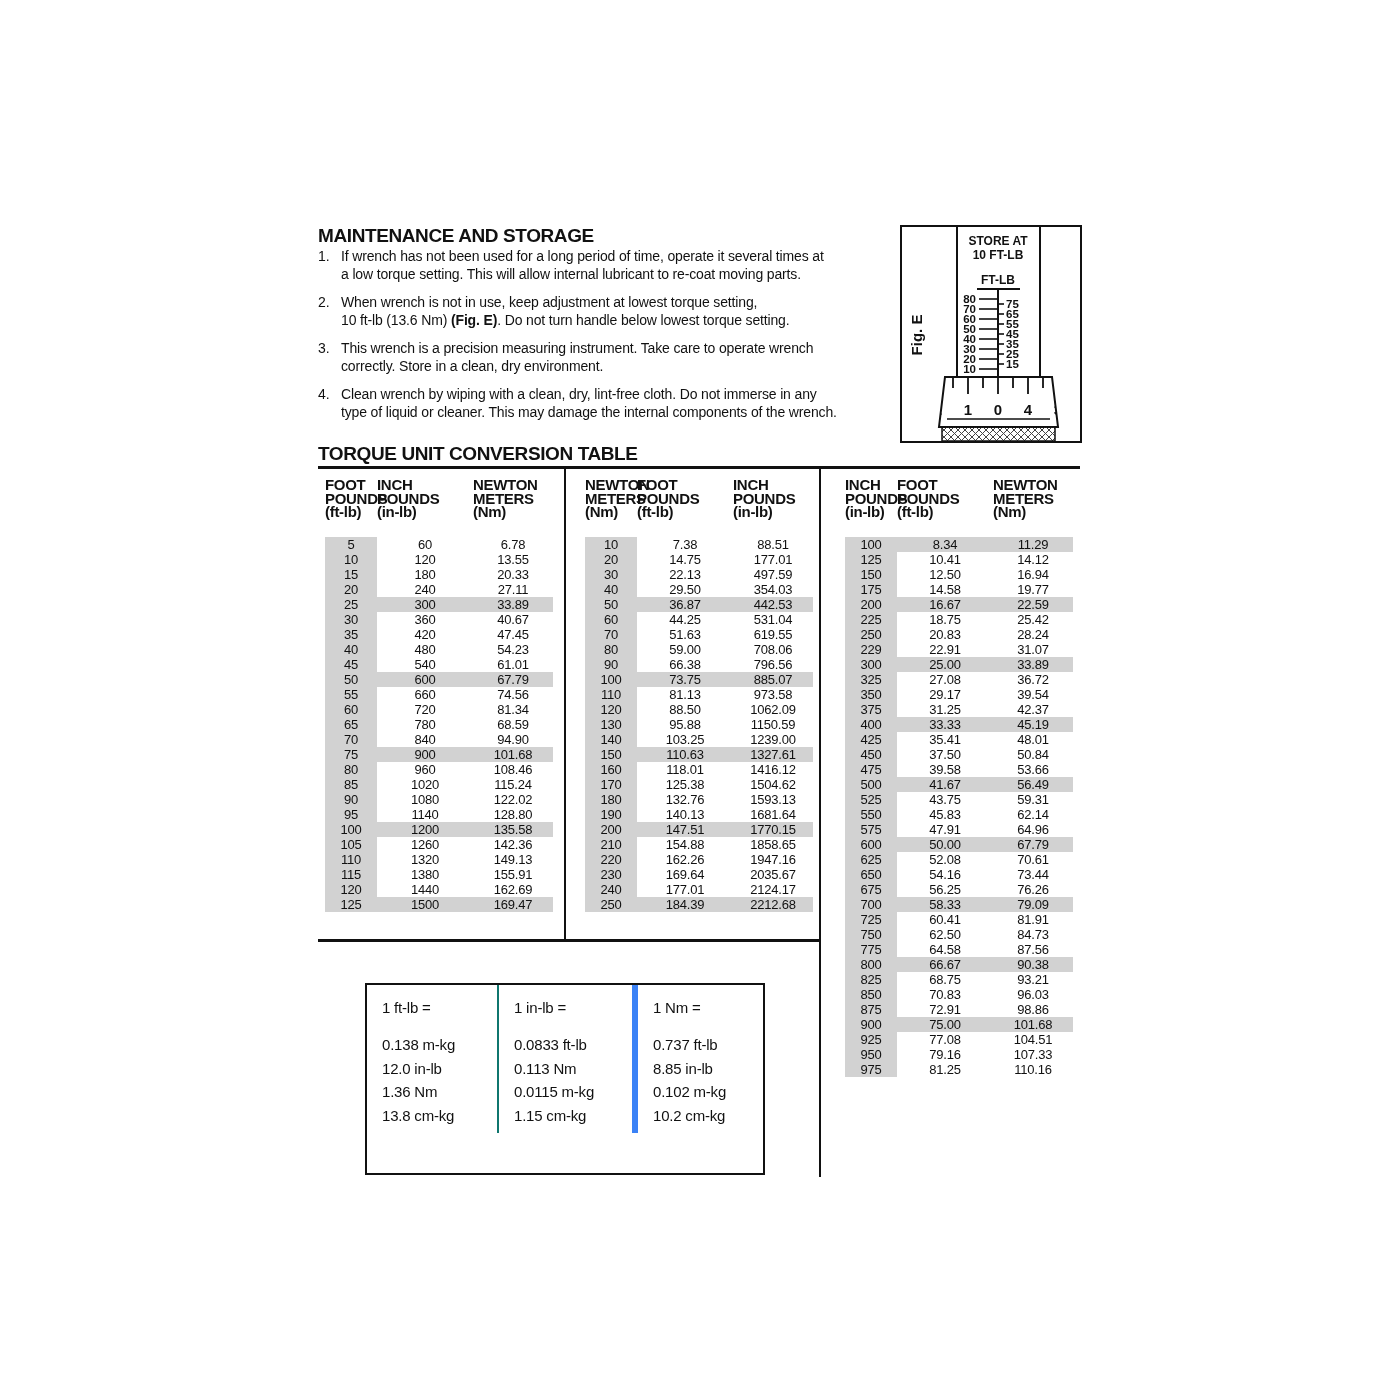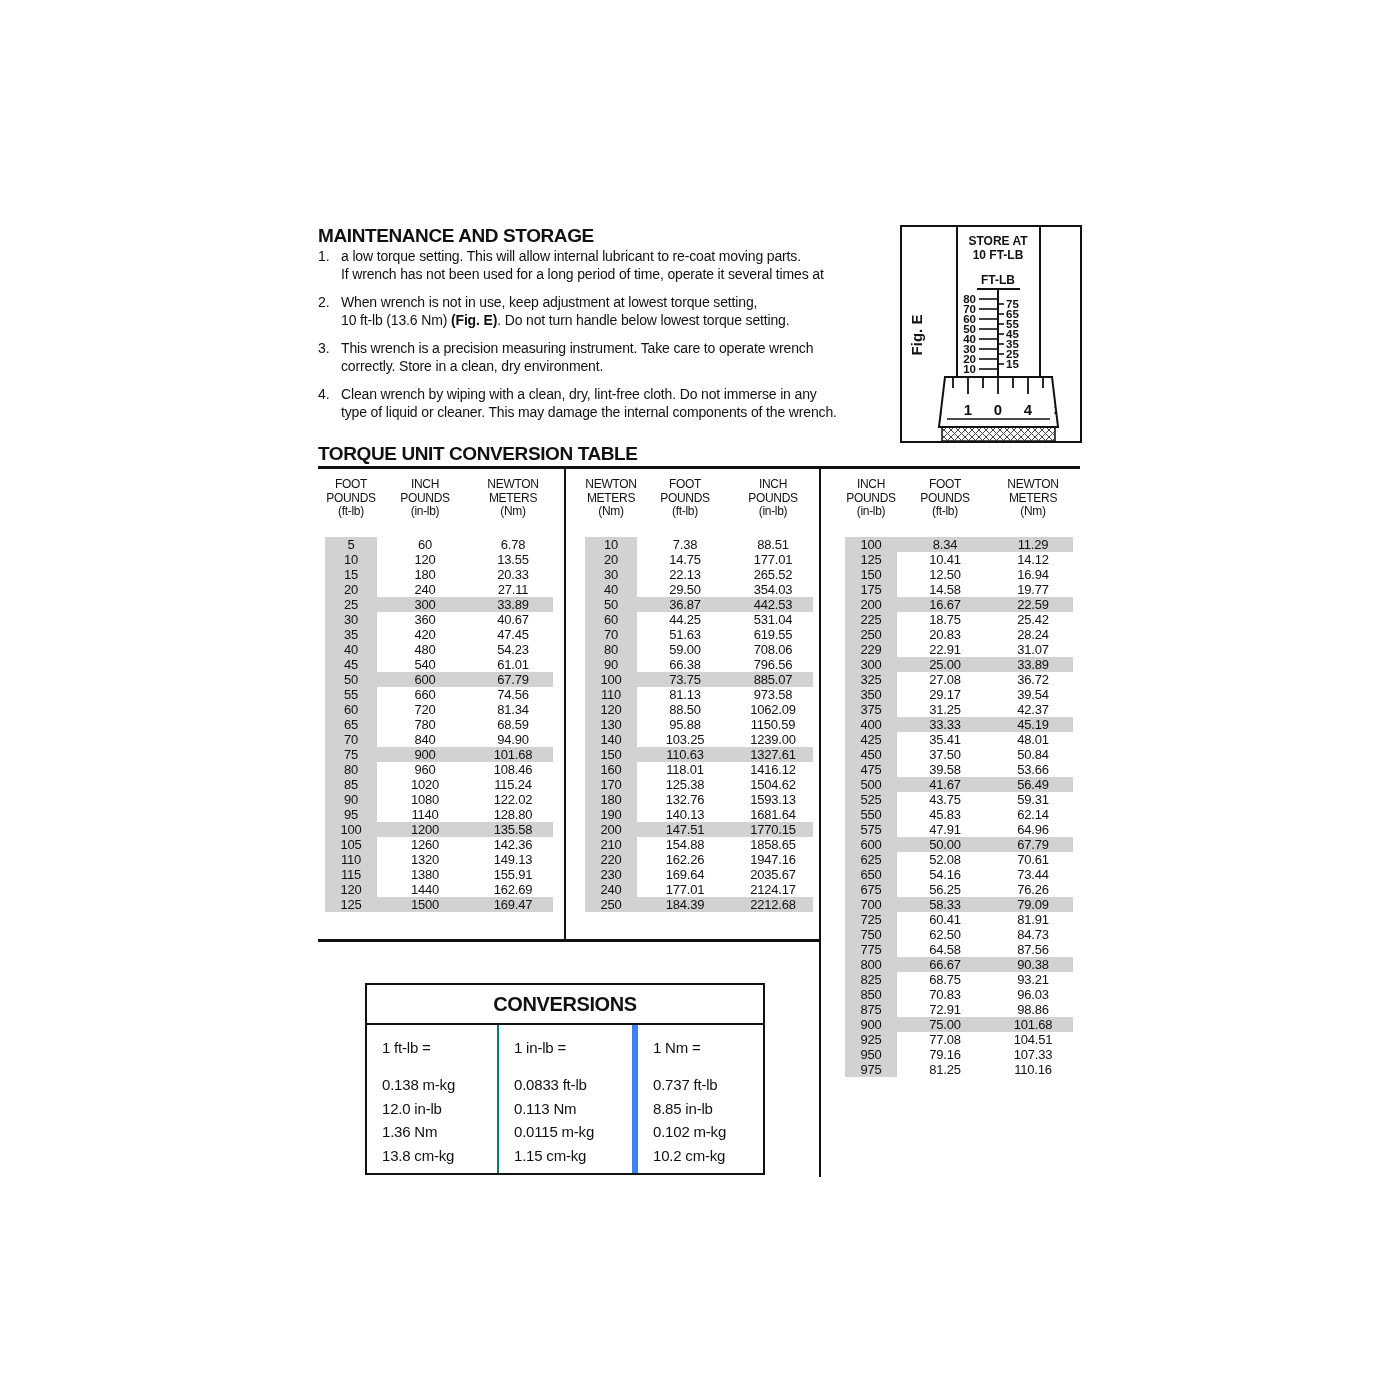--- a/index.html
+++ b/index.html
@@ -14,21 +14,21 @@
   .m-num{width:23px;flex:none;}
   .m-line{white-space:nowrap;}
   .b{font-weight:700;}
   
   .fig-e{width:178px;height:214px;border:2px solid #111;background:#fff;overflow:hidden;}
   svg text{font-family:"Liberation Sans",sans-serif;font-weight:700;fill:#111;}
   
   .rule{background:#111;}
   
   .sec{position:absolute;width:228px;}
-  .sec-head{display:flex;text-align:center;font-weight:400;font-size:12px;
+  .sec-head{display:flex;font-weight:700;font-size:15px;
             line-height:13.5px;letter-spacing:-0.3px;}
   .w0{width:52px;flex:none;}
   .w1{width:96px;flex:none;}
   .w2{width:80px;flex:none;}
   .sec-body{margin-top:18px;}
   .trow{display:flex;height:15px;font-size:13px;letter-spacing:-0.2px;}
   .trow.hl{background:#d2d2d2;}
   .tcell{text-align:center;line-height:15px;}
   .tcell.c0{width:52px;flex:none;background:#d2d2d2;}
   .tcell.c1{width:96px;flex:none;}
@@ -48,22 +48,22 @@
 </head>
 <body>
 
 <div class="page">
 
   <div class="abs h1" style="left:318px;top:225px;">MAINTENANCE AND STORAGE</div>
   <div class="abs m-list" style="left:318px;top:248px;">
       <div class="m-item">
         <div class="m-num">1.</div>
         <div class="m-body">
+          <div class="m-line"><span>If wrench has not been used for a long period of time, operate it several times at</span></div>
           <div class="m-line"><span>a low torque setting. This will allow internal lubricant to re-coat moving parts.</span></div>
-          <div class="m-line"><span>If wrench has not been used for a long period of time, operate it several times at</span></div>
         </div>
       </div>
       <div class="m-item">
         <div class="m-num">2.</div>
         <div class="m-body">
           <div class="m-line"><span>When wrench is not in use, keep adjustment at lowest torque setting,</span></div>
           <div class="m-line"><span>10 ft-lb (13.6 Nm) </span><span class="b">(Fig. E)</span><span>. Do not turn handle below lowest torque setting.</span></div>
         </div>
       </div>
       <div class="m-item">
@@ -328,21 +328,21 @@
           <div class="tcell c2">88.51</div>
         </div>
         <div class="trow">
           <div class="tcell c0">20</div>
           <div class="tcell c1">14.75</div>
           <div class="tcell c2">177.01</div>
         </div>
         <div class="trow">
           <div class="tcell c0">30</div>
           <div class="tcell c1">22.13</div>
-          <div class="tcell c2">265.52</div>
+          <div class="tcell c2">497.59</div>
         </div>
         <div class="trow">
           <div class="tcell c0">40</div>
           <div class="tcell c1">29.50</div>
           <div class="tcell c2">354.03</div>
         </div>
         <div class="trow hl">
           <div class="tcell c0">50</div>
           <div class="tcell c1">36.87</div>
           <div class="tcell c2">442.53</div>
@@ -649,21 +649,20 @@
           <div class="tcell c2">110.16</div>
         </div>
       </div>
   </div>
 
   <div class="abs rule" style="left:564px;top:469px;width:2px;height:472px;"></div>
   <div class="abs rule" style="left:819px;top:469px;width:2px;height:708px;"></div>
   <div class="abs rule" style="left:318px;top:939px;width:503px;height:2.5px;"></div>
 
   <div class="abs conv-box" style="left:365px;top:983px;">
-    <div class="conv-title">CONVERSIONS</div>
     <div class="conv-cols">
         <div class="conv-col cw0">
           <div class="conv-head">1 ft-lb =</div>
           <div class="conv-val">0.138 m-kg</div>
           <div class="conv-val">12.0 in-lb</div>
           <div class="conv-val">1.36 Nm</div>
           <div class="conv-val">13.8 cm-kg</div>
         </div>
         <div class="conv-col cw1">
           <div class="conv-head">1 in-lb =</div>

